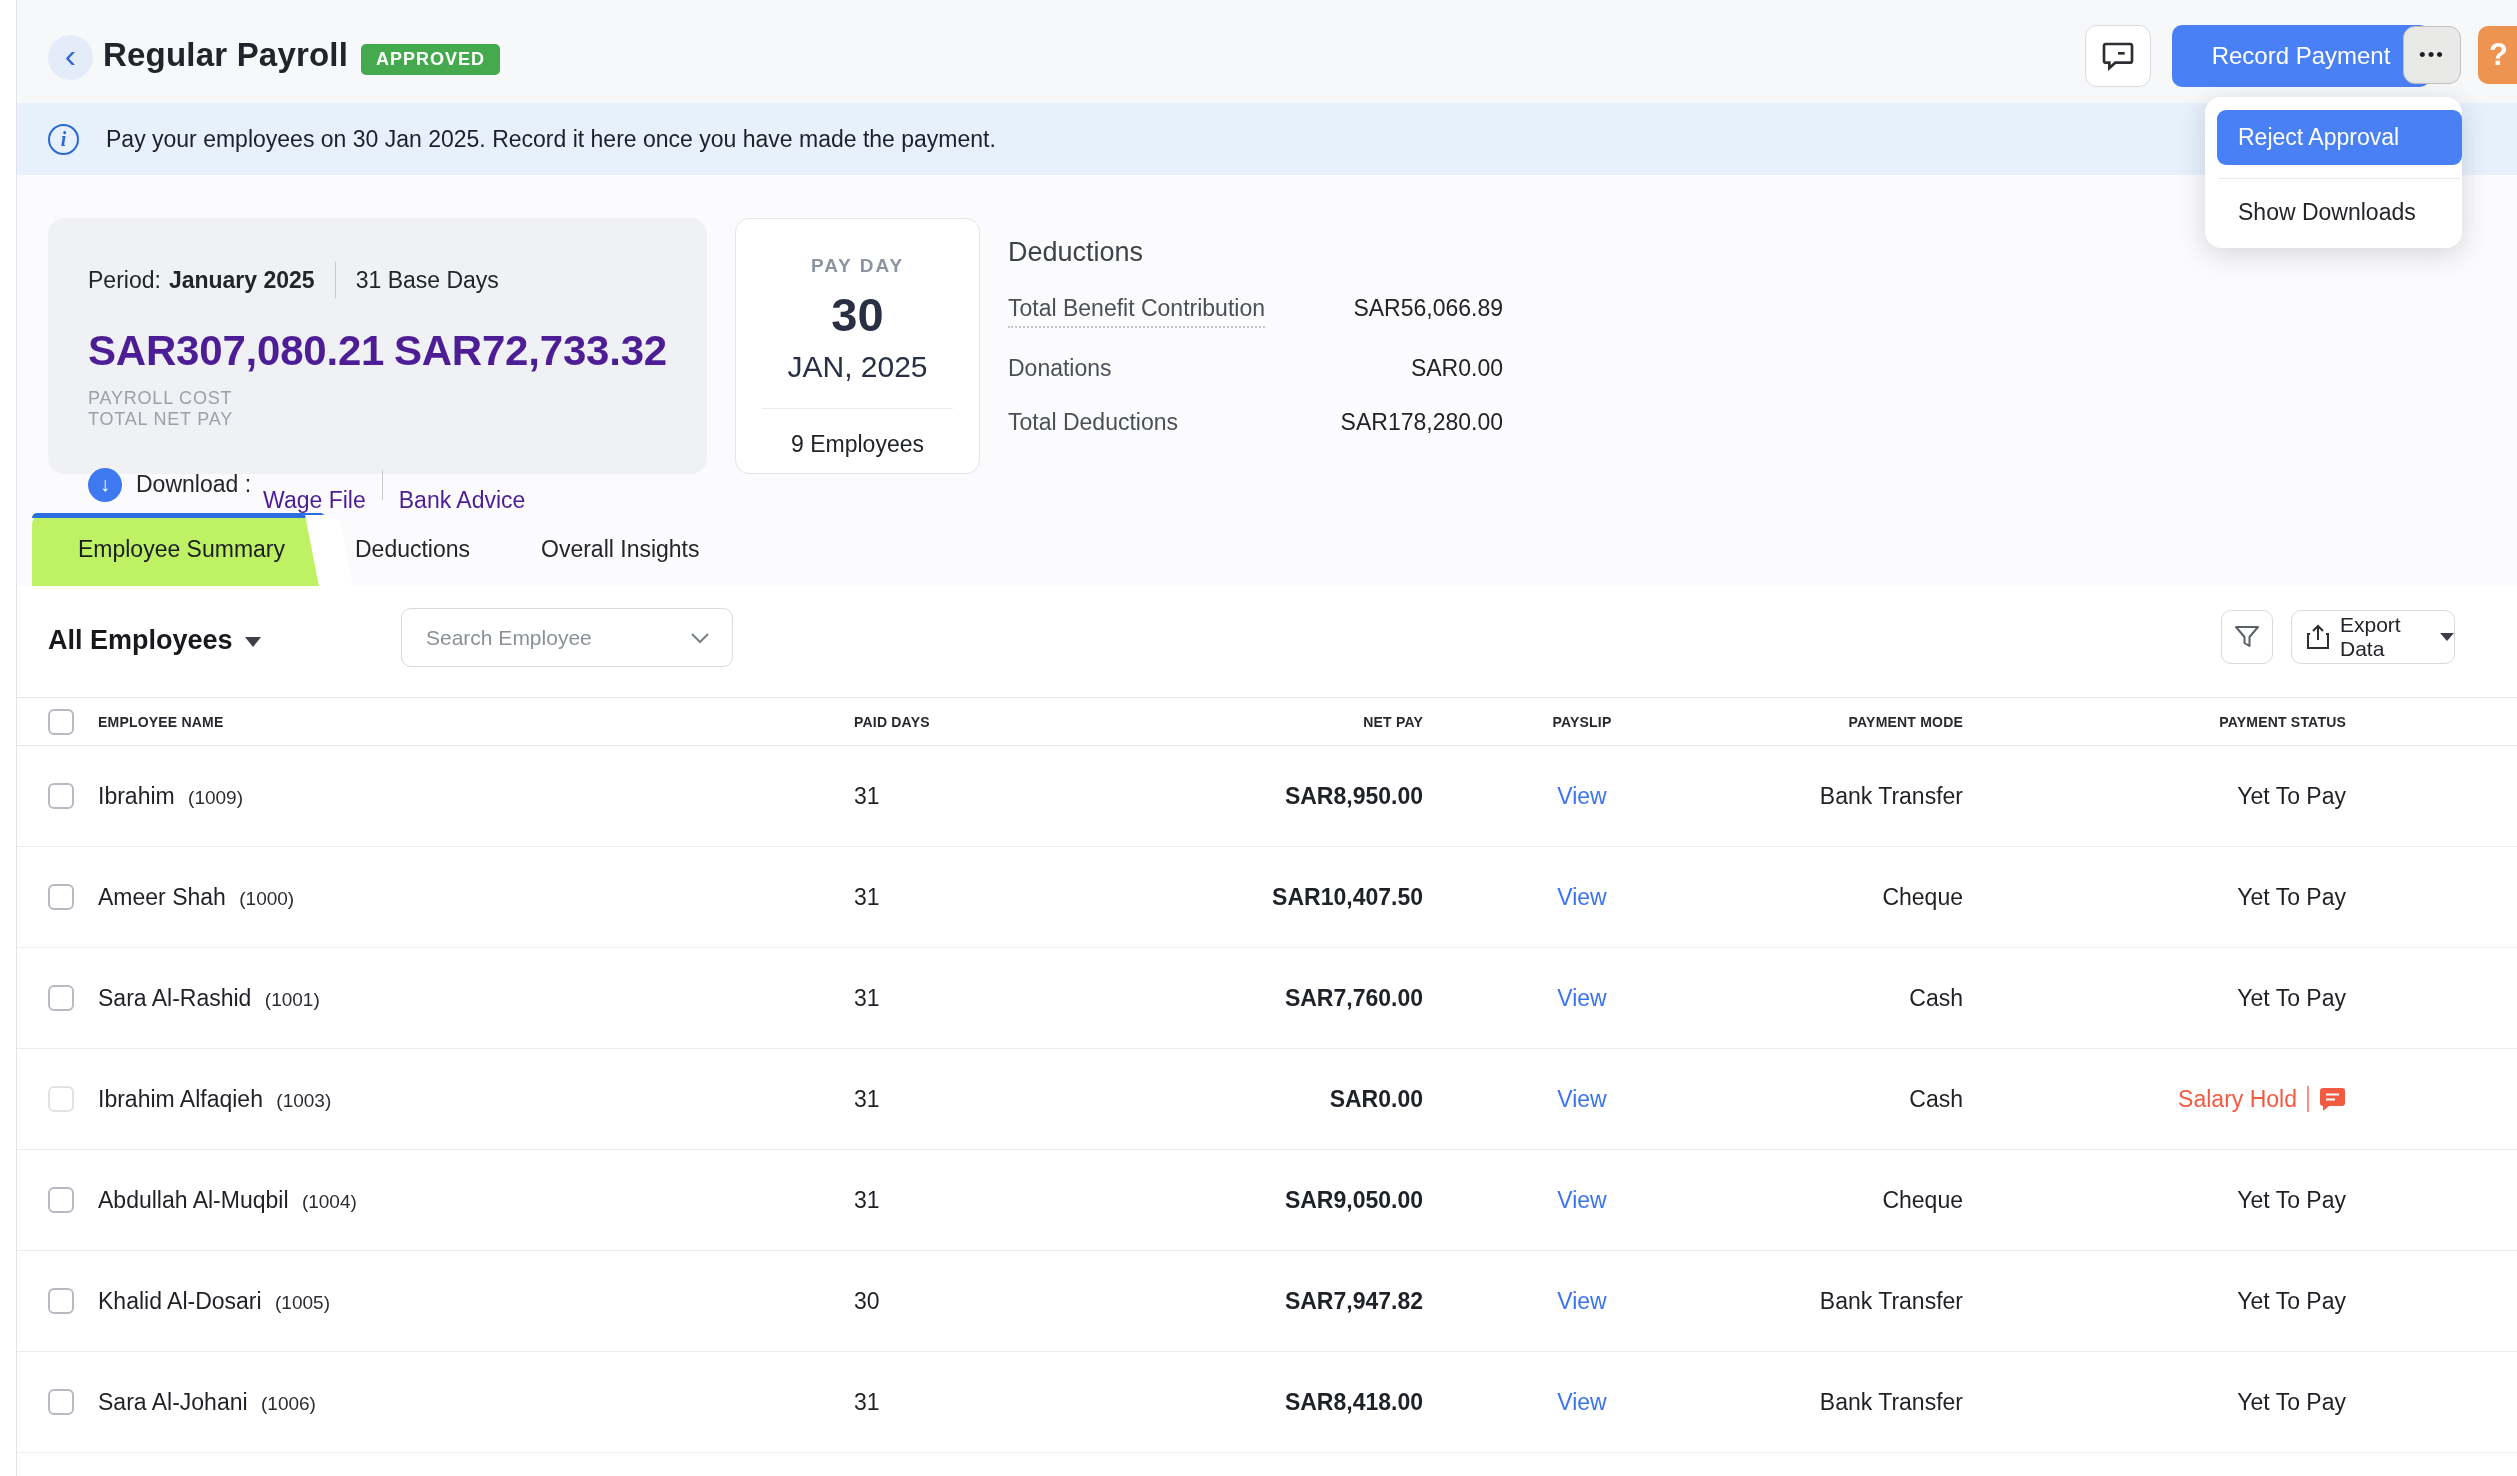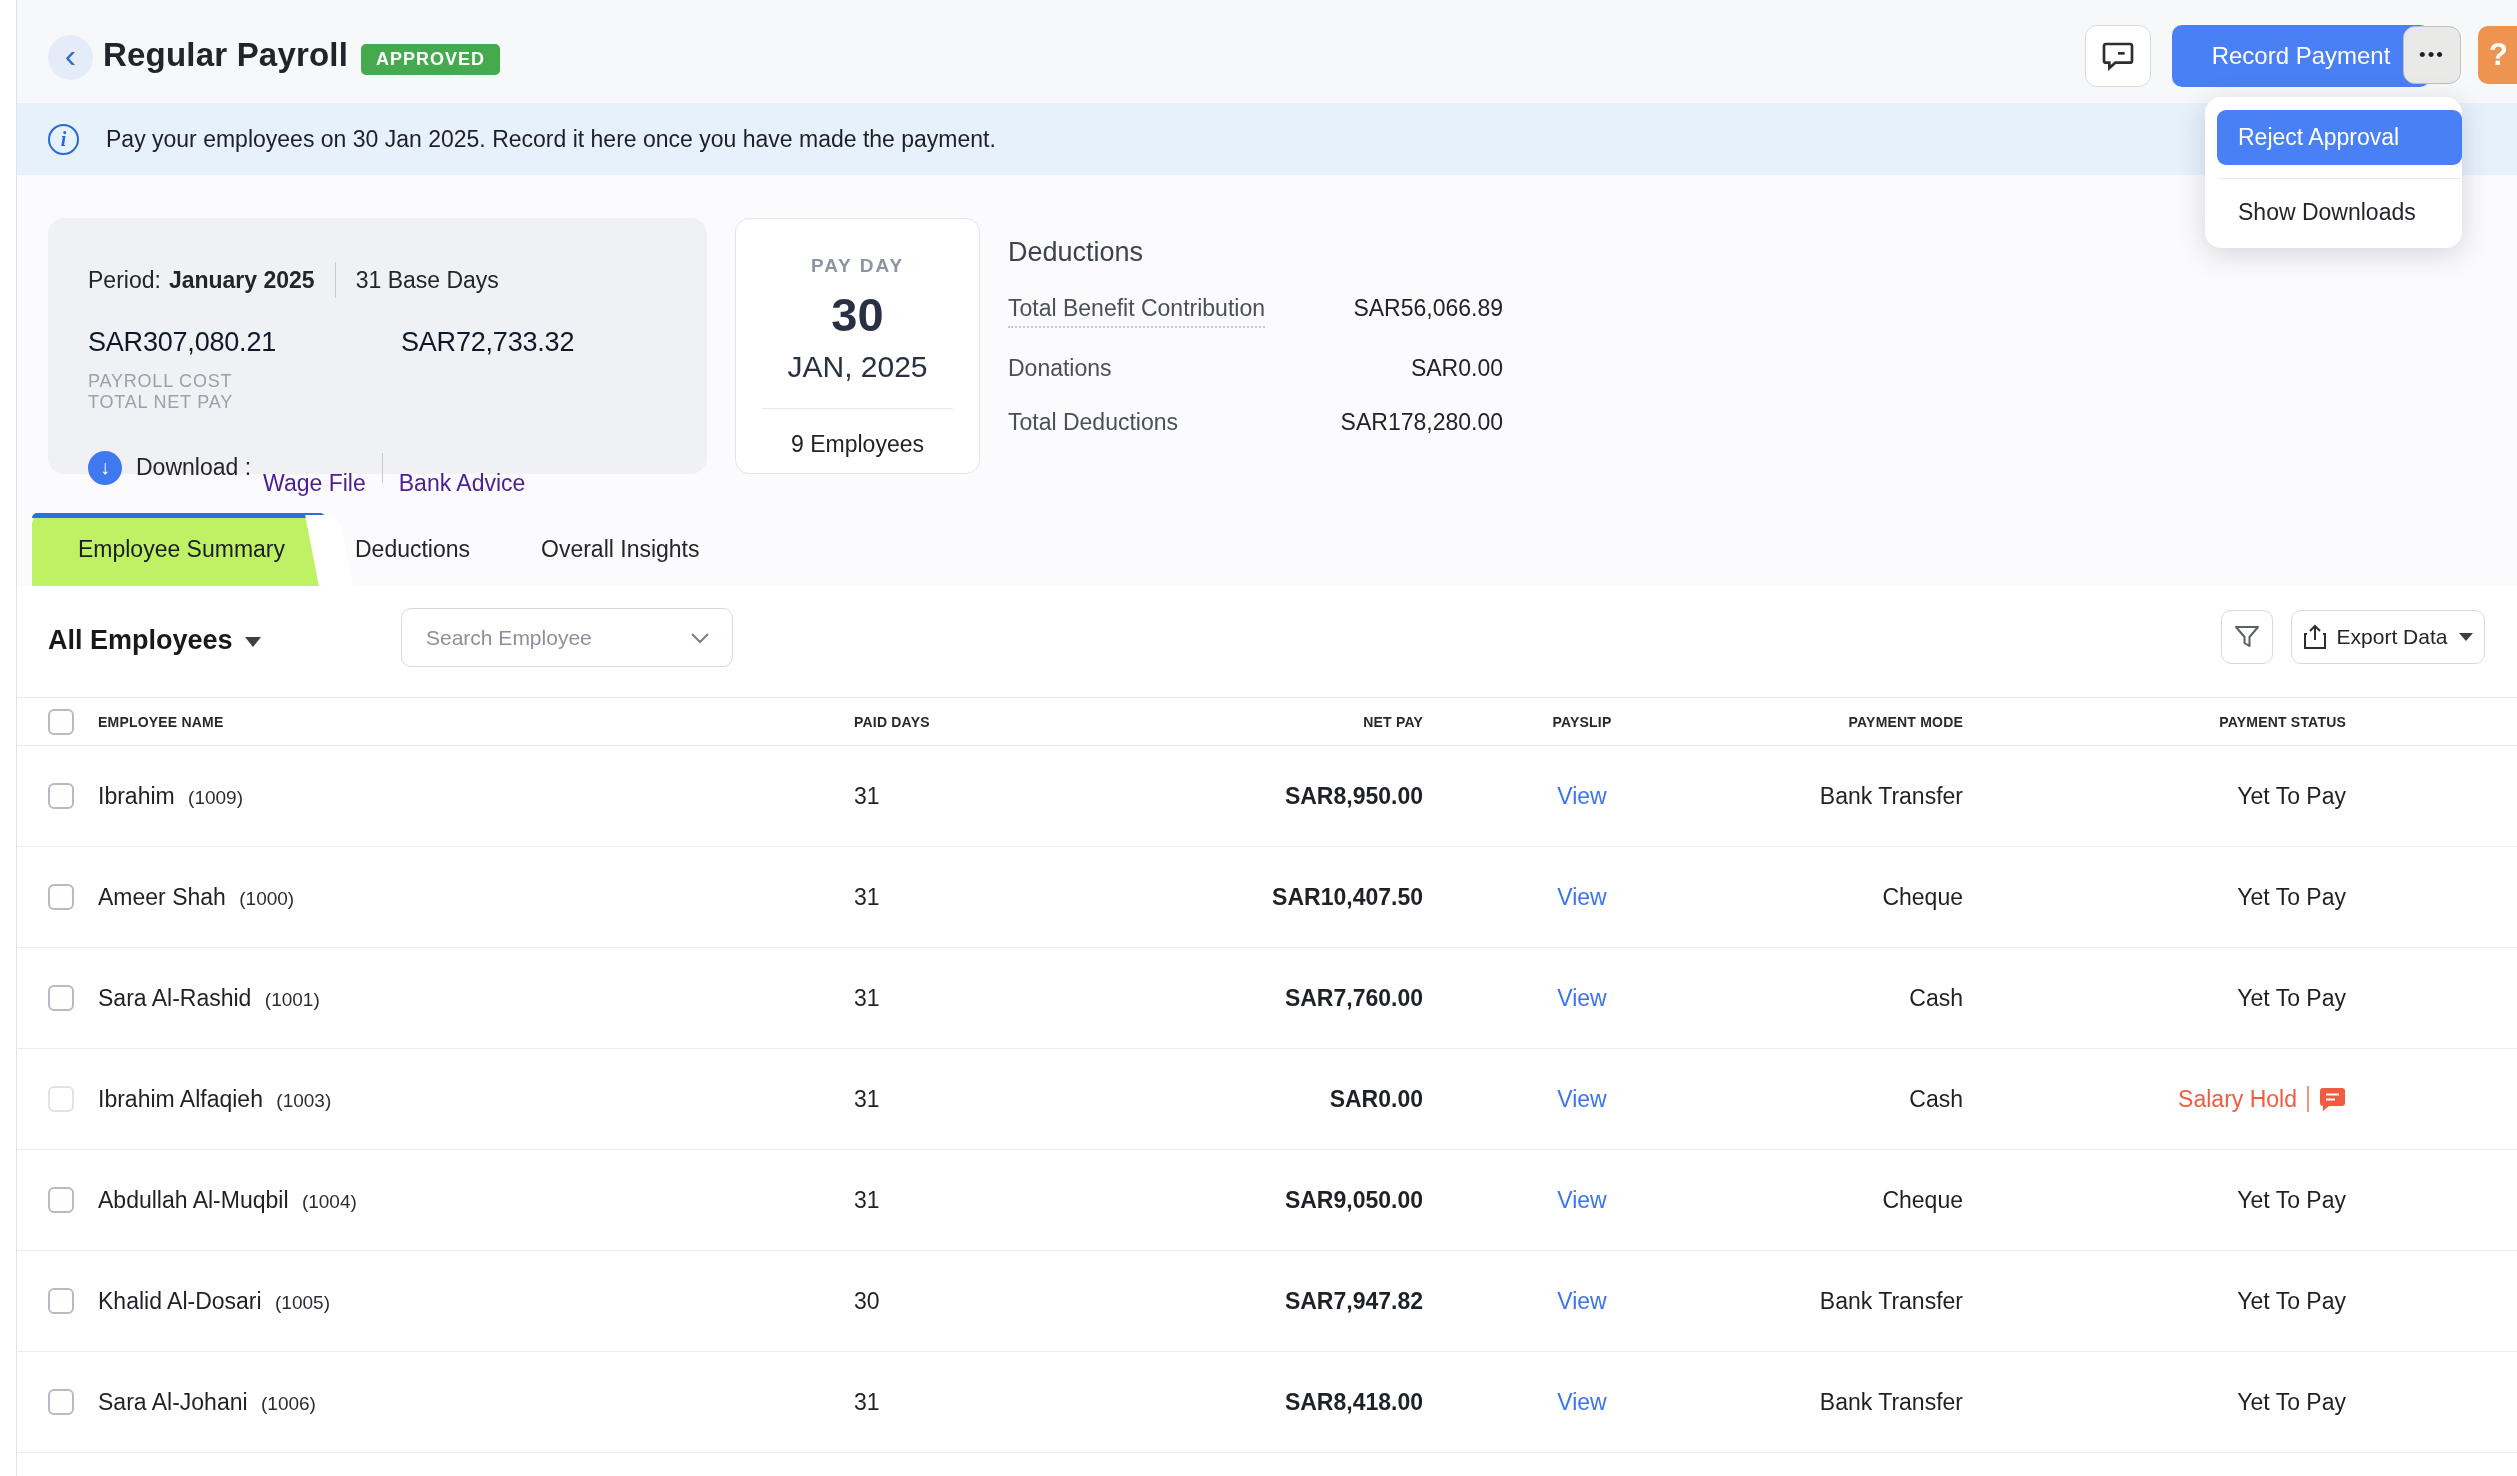--- a/index.html
+++ b/index.html
@@ -40,21 +40,21 @@
   .main-bg { position:absolute; left:17px; right:0; top:175px; bottom:0; background:#fbfbfd; }
   .white-area { position:absolute; left:17px; right:0; top:586px; bottom:0; background:#ffffff; }
 
   
   .period-card { position:absolute; left:48px; top:218px; width:659px; height:256px;
     background:#f0f1f4; border-radius:16px; padding:44px 40px 0 40px; }
   .period-line { font-size:23px; color:#23252b; display:flex; align-items:center; }
   .period-line b { font-weight:700; margin-left:8px; }
   .v-div { display:inline-block; width:1px; height:36px; background:#c6c9d0; margin:0 20px; }
   .amounts { display:flex; margin-top:29px; }
-  .amounts .amt { font-size:27px; font-weight:400; color:#0f172a; letter-spacing:-0.2px; }
+  .amounts .amt { font-size:42px; font-weight:700; color:#4c1d95; letter-spacing:-0.2px; }
   .amounts .amt:first-child { width:313px; }
   .amt-labels { display:flex; margin-top:13px;flex-direction:column; }
   .amt-labels span { font-size:18px; color:#9ba0ab; letter-spacing:0.8px; }
   .amt-labels span:first-child { width:313px; }
   .download-row { display:flex; align-items:center; margin-top:25px; font-size:23px; }
   .dl-icon { width:34px; height:34px; border-radius:50%; background:#3e79f0; color:#fff; font-size:20px;
     display:flex; align-items:center; justify-content:center; margin-right:14px; }
   .dl-label { color:#23252b; }
   .link { color:#4c1d95; cursor:pointer;margin-top:32px; }
   .dl-div { width:1px; height:30px; background:#c6c9d0; margin:0 16px; }
@@ -97,23 +97,23 @@
   
   .all-emps { position:absolute; left:48px; top:625px; font-size:27px; font-weight:700; color:#17191d; cursor:pointer; }
   .caret-down { display:inline-block; width:0; height:0; border-left:8px solid transparent;
     border-right:8px solid transparent; border-top:10px solid #3c3f46; margin-left:12px; vertical-align:middle; }
   .search-select { position:absolute; left:401px; top:608px; width:332px; height:59px; background:#fff;
     border:1px solid #d8dade; border-radius:10px; display:flex; align-items:center; cursor:pointer; }
   .search-placeholder { margin-left:24px; font-size:21px; color:#8b9099; flex:1; }
   .select-chevron { margin-right:22px; color:#798088; }
   .filter-btn { position:absolute; left:2221px; top:610px; width:52px; height:54px; background:#fff;
     border:1px solid #d8dade; border-radius:10px; display:flex; align-items:center; justify-content:center; cursor:pointer; }
-  .export-btn { position:absolute; left:2291px; top:610px; width:194px; height:54px; background:#fff;
+  .export-btn { position:absolute; left:2291px; top:610px; width:164px; height:54px; background:#fff;
     border:1px solid #d8dade; border-radius:10px; display:flex; align-items:center; justify-content:center;
-    gap:10px; font-size:21px; color:#23252b; cursor:pointer; }
+    gap:10px; font-size:21px; color:#23252b; cursor:pointer;padding-left:14px; }
   .export-btn .caret-down { border-left-width:7px; border-right-width:7px; border-top-width:8px; margin-left:2px; }
 
   
   .table-wrap { position:absolute; left:17px; right:0; top:697px; }
   .t-grid { display:grid; grid-template-columns:50px 756px 328px 241px 318px 222px 383px;
     padding-left:31px; padding-right:171px; align-items:center; }
   .t-header { height:49px; border-top:1px solid #e7e8ec; border-bottom:1px solid #e7e8ec;
     font-size:14px; font-weight:700; color:#27292f; letter-spacing:0.2px; }
   .t-row { height:101px; border-bottom:1px solid #ebecef; font-size:23px; color:#1f2127; cursor:pointer; }
   .col-right { text-align:right; }

